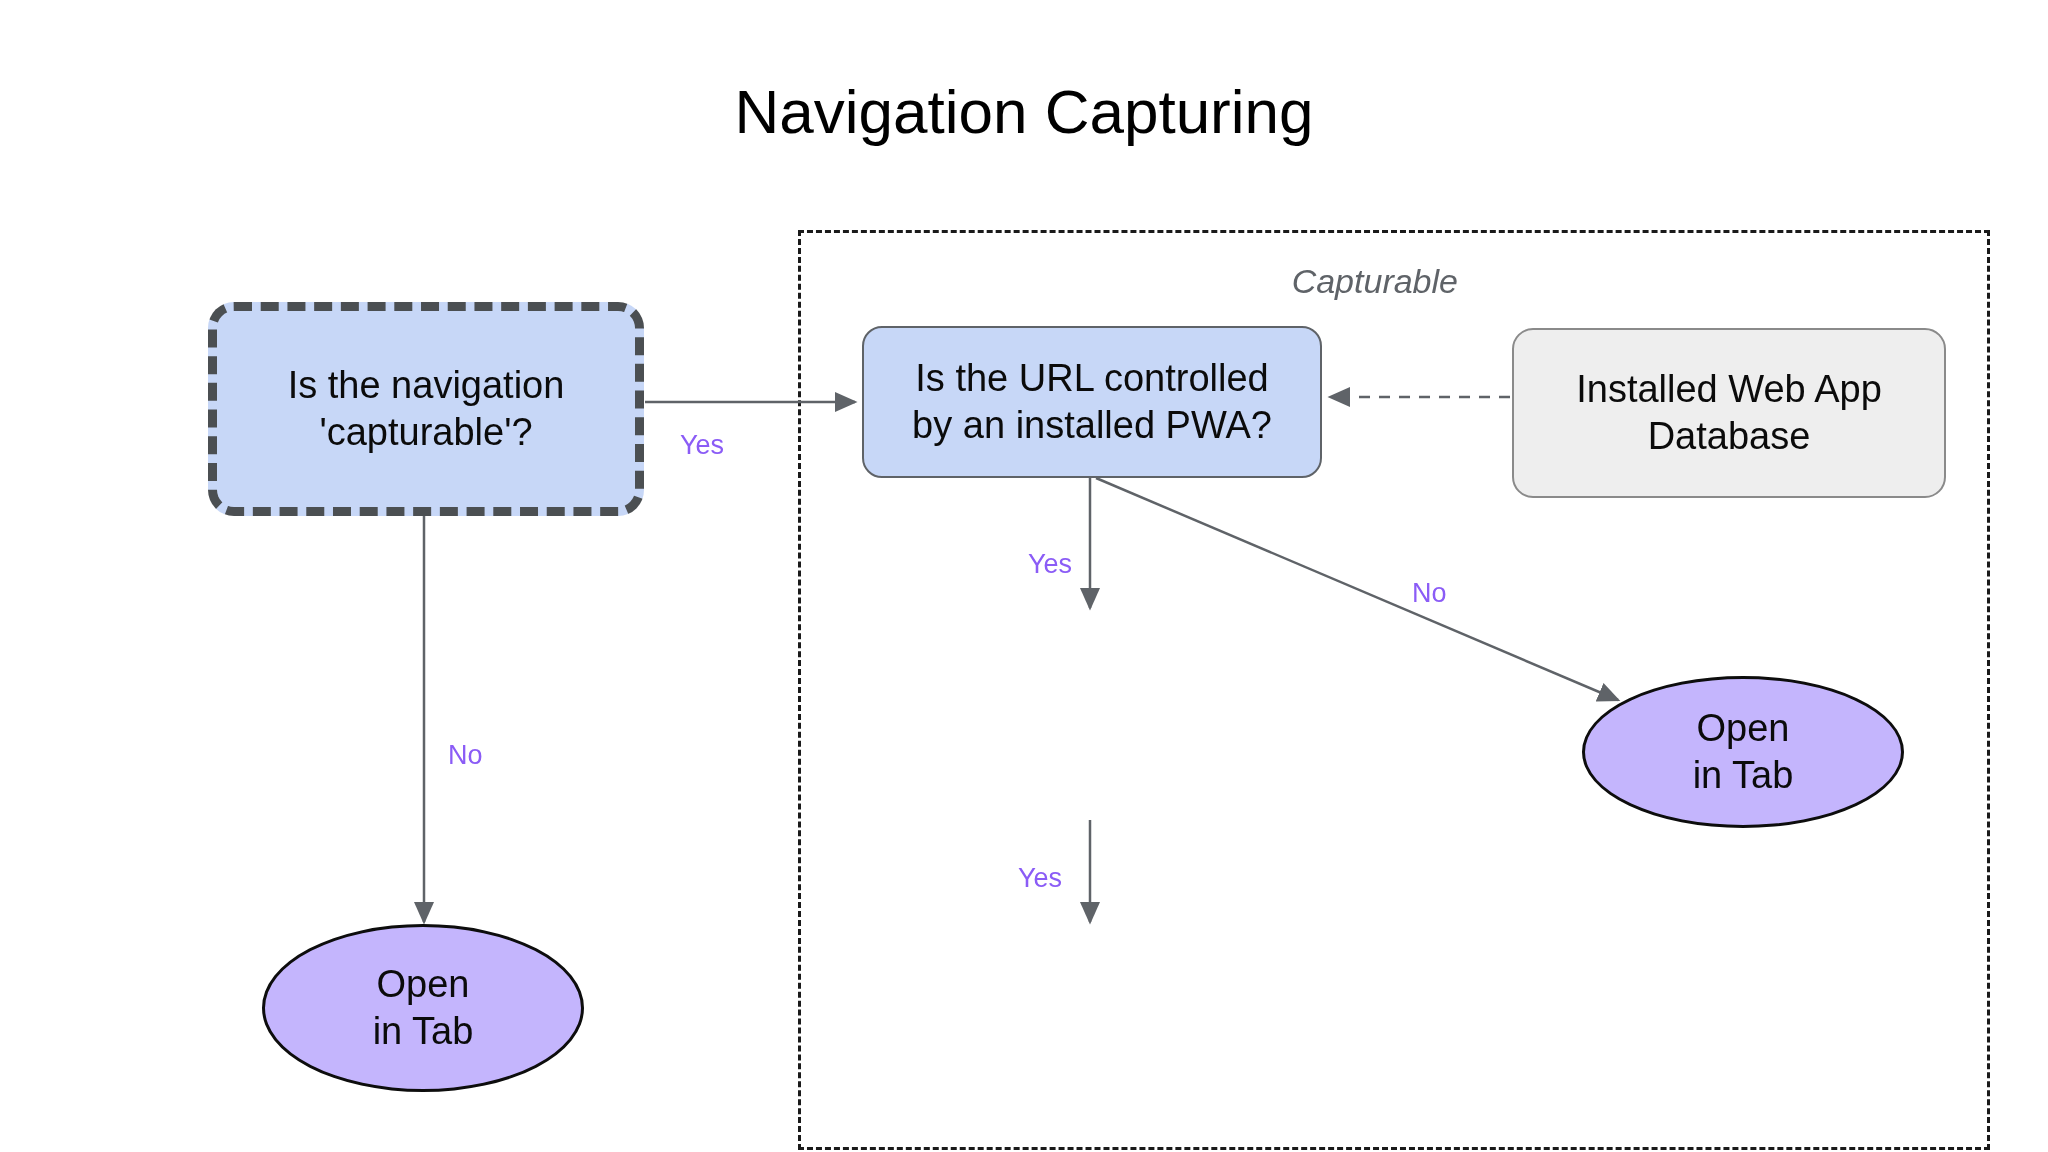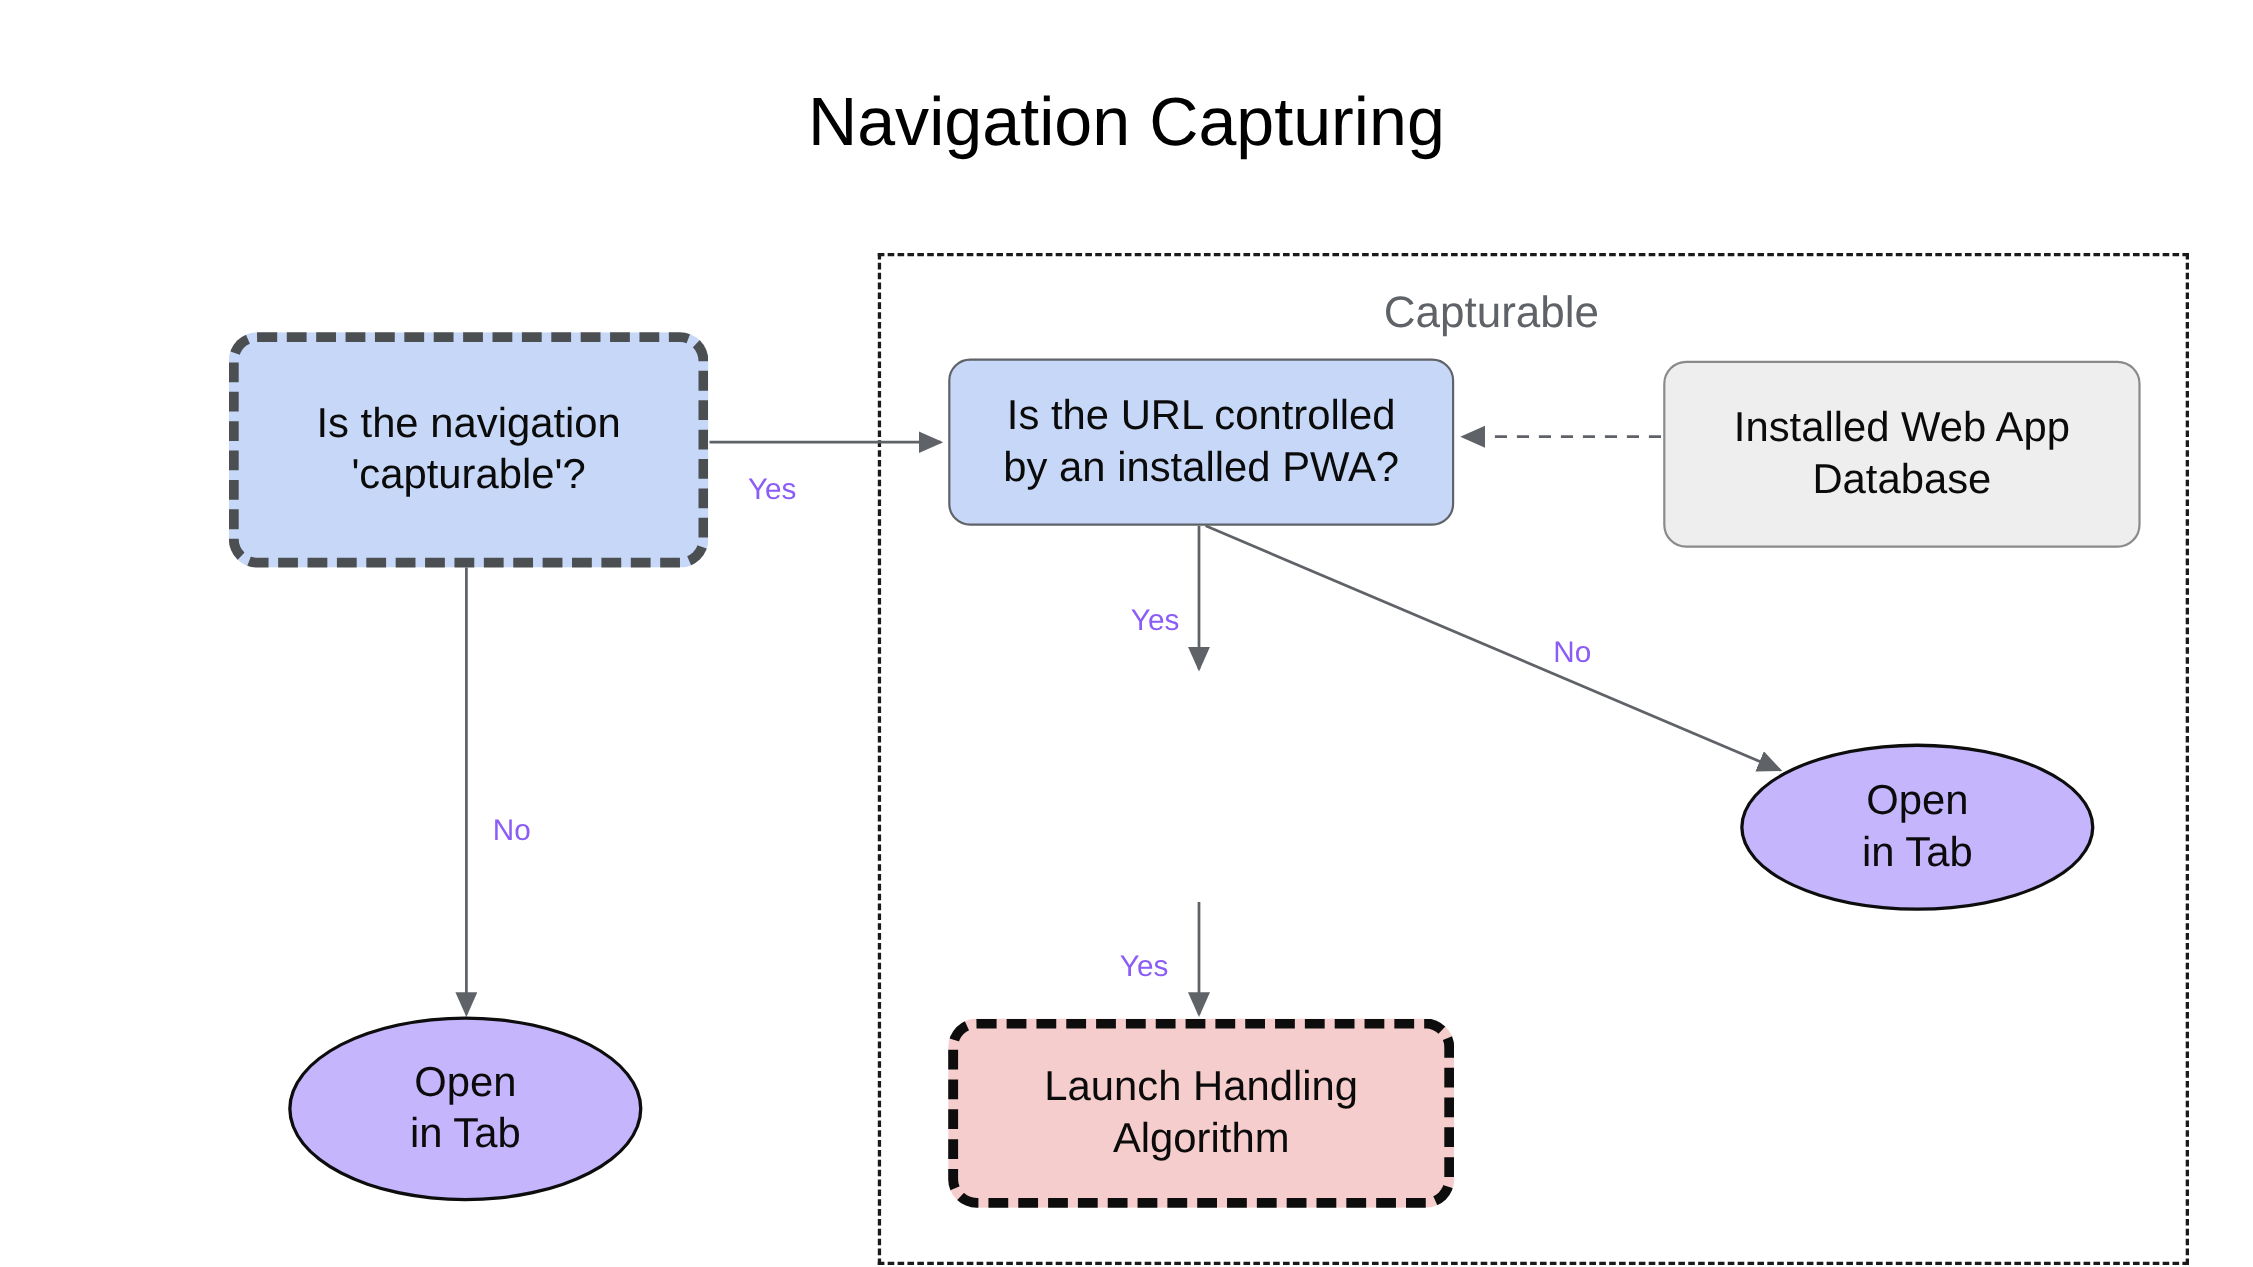--- a/index.html
+++ b/index.html
@@ -42,24 +42,25 @@
   }
 
   .group-box {
     position: absolute;
     box-sizing: border-box;
     border: 3px dashed #1a1a1a;
     background: transparent;
   }
   .group-label {
     position: absolute;
-    font-size: 40px;
+    font-size: 34px;
     color: #5f6368;
     white-space: nowrap;
-    text-align: left;
+    text-align: right;
+    font-style: italic;
   }
 
   .node {
     position: absolute;
     box-sizing: border-box;
     display: flex;
     align-items: center;
     justify-content: center;
     text-align: center;
     color: #0b0b0b;
@@ -149,22 +150,20 @@
   <div class="node node-rect node-blue" style="left:862px; top:326px; width:460px; height:152px; font-size:38px;">Is the URL controlled
 by an installed PWA?</div>
 
   <div class="node node-rect node-blue-dashed" style="left:208px; top:302px; width:436px; height:214px; font-size:38px;">Is the navigation
 'capturable'?</div>
 
   <div class="node node-rect node-gray" style="left:1512px; top:328px; width:434px; height:170px; font-size:38px;border-radius:21px;">Installed Web App
 Database</div>
 
 
-  <div class="node node-rect node-pink-dashed" style="left:862px; top:926px; width:460px; height:172px; font-size:38px;">Launch Handling
-Algorithm</div>
 
   <div class="node node-ellipse" style="left:262px; top:924px; width:322px; height:168px; font-size:38px;">Open
 in Tab</div>
 
   <div class="node node-ellipse" style="left:1582px; top:676px; width:322px; height:152px; font-size:38px;">Open
 in Tab</div>
 
   <div class="edge-label" style="left:680px; top:430px;">Yes</div>
 
   <div class="edge-label" style="left:448px; top:740px;">No</div>

